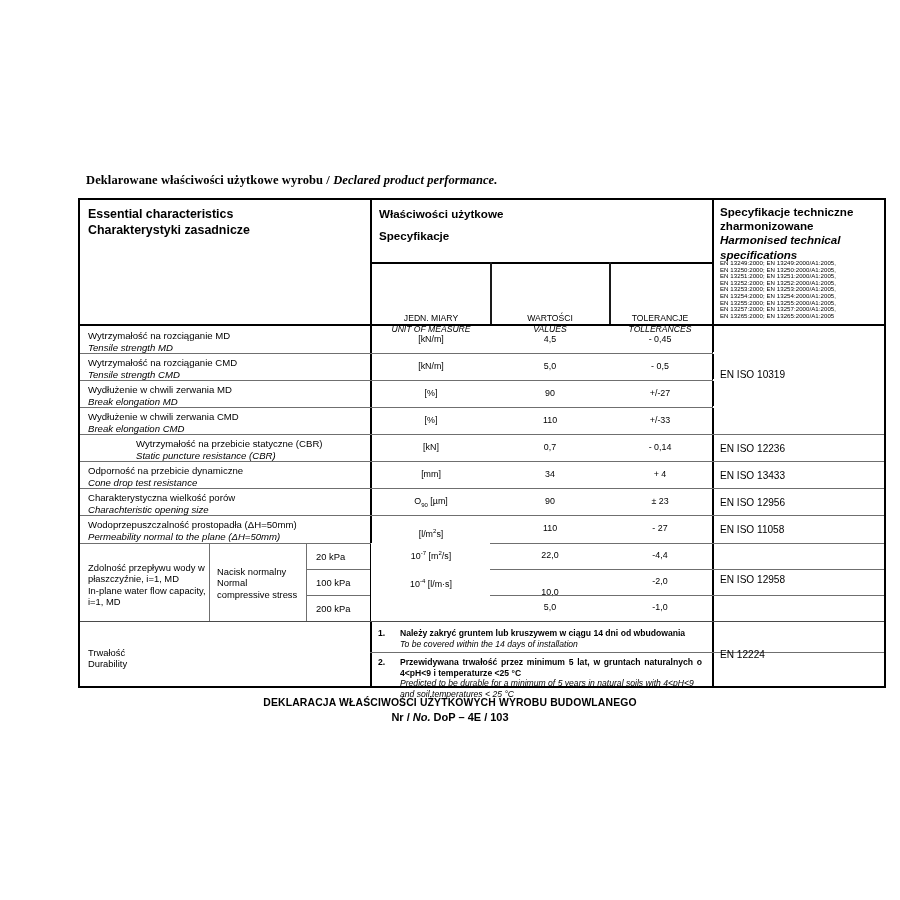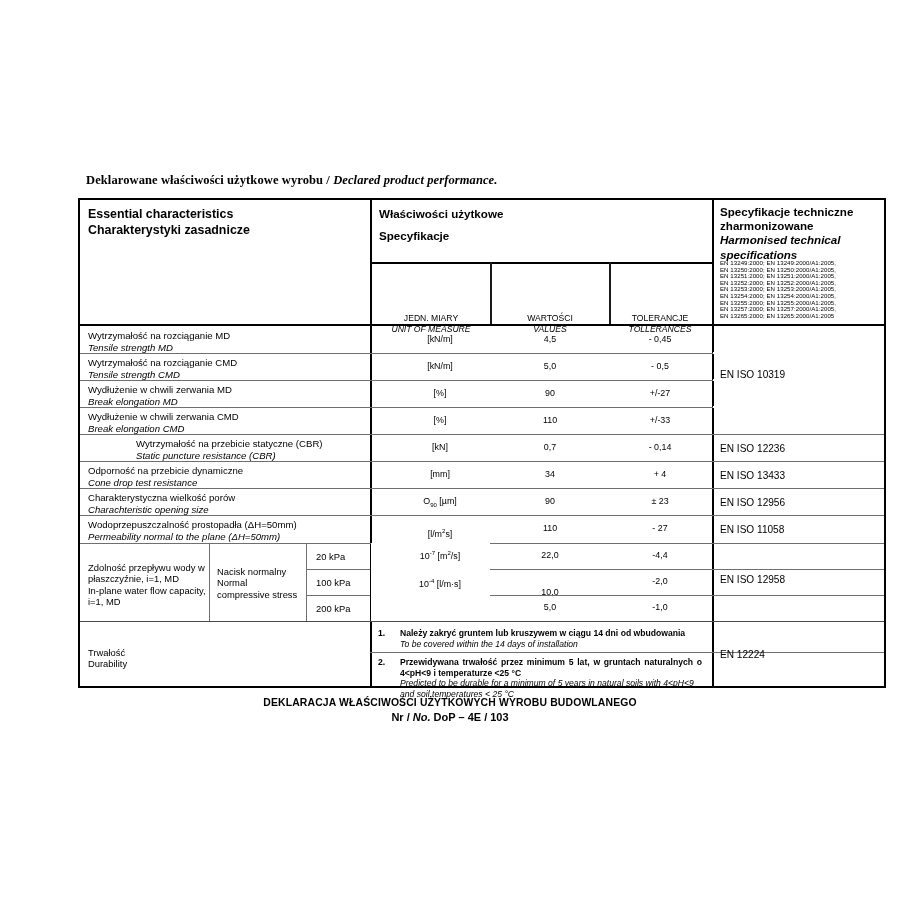--- a/index.html
+++ b/index.html
@@ -143,21 +143,21 @@
     width: 276px;
   }
   .cellname .it { font-style: italic; }
 
   .cellctr {
     position: absolute;
     text-align: center;
     font-size: 8.9px;
     line-height: 11px;
   }
-  .c-unit   { left: 292px; width: 118px; padding-left: 9px; }
+  .c-unit   { left: 292px; width: 118px; }
   .c-val    { left: 411px; width: 118px; }
   .c-tol    { left: 530px; width: 100px; }
   .c-spec {
     position: absolute;
     left: 640px;
     width: 160px;
     font-size: 10.1px;
     text-align: left;
   }
 

